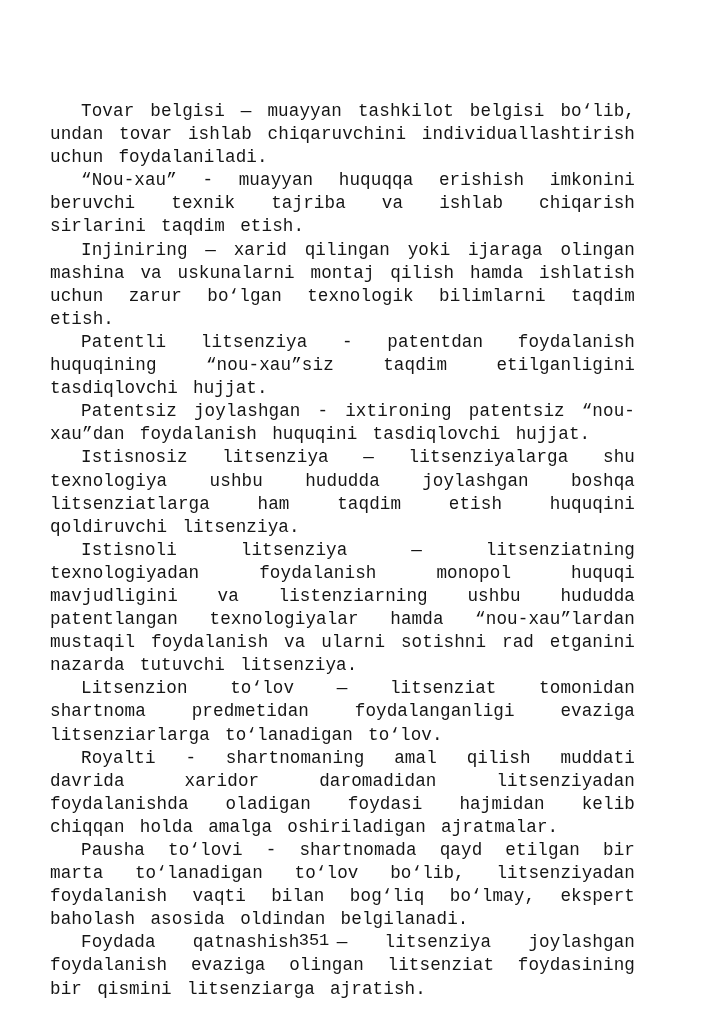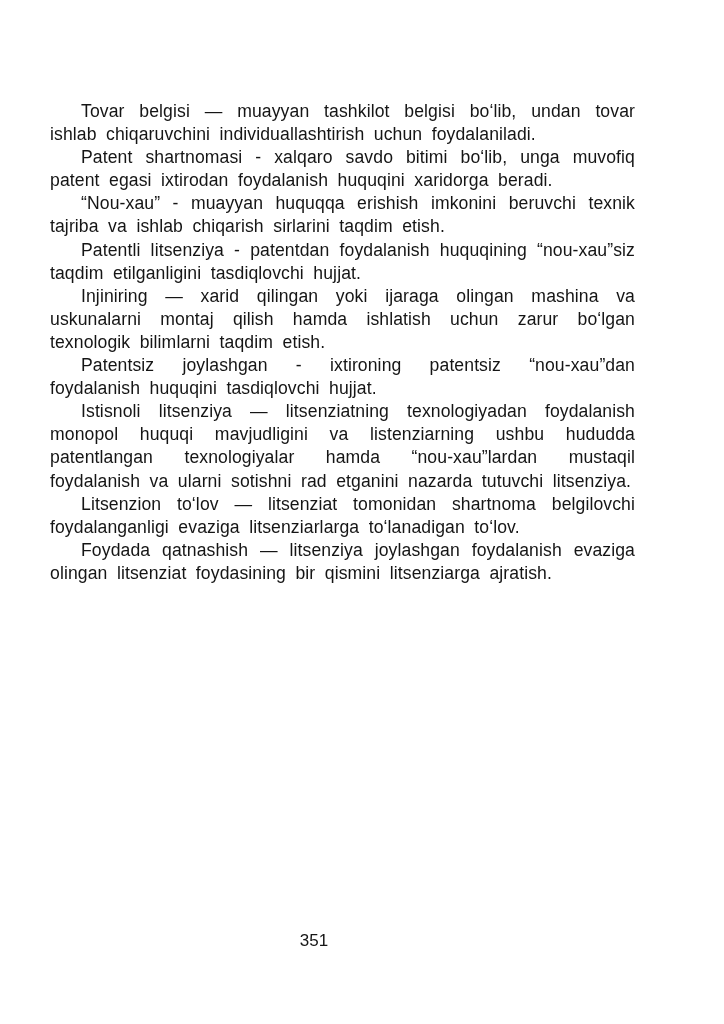--- a/index.html
+++ b/index.html
@@ -6,21 +6,21 @@
     margin: 0;
     padding: 0;
     background: #ffffff;
   }
   .page {
     position: relative;
     width: 724px;
     height: 1024px;
     background: #ffffff;
     overflow: hidden;
-    font-family: Liberation Sans, sans-serif;
+    font-family: Liberation Mono, monospace;
     color: #151515;
   }
   .text-block {
     position: absolute;
     left: 50px;
     top: 100px;
     width: 585px;
     text-align: justify;
     font-size: 17.6px;
     line-height: 23.1px;
@@ -41,23 +41,25 @@
     font-size: 17px;
     line-height: 22px;
   }
 </style>
 </head>
 <body>
 
 <div class="page">
   <div class="text-block">
     <p>Tovar belgisi — muayyan tashkilot belgisi bo‘lib, undan tovar ishlab chiqaruvchini individuallashtirish uchun foydalaniladi.</p>
-    <p>Patent shartnomasi - xalqaro savdo bitimi bo‘lib, unga muvofiq patent egasi ixtirodan foydalanish huquqini xaridorga beradi.</p>
     <p>“Nou-xau” - muayyan huquqqa erishish imkonini beruvchi texnik tajriba va ishlab chiqarish sirlarini taqdim etish.</p>
+    <p>Injiniring — xarid qilingan yoki ijaraga olingan mashina va uskunalarni montaj qilish hamda ishlatish uchun zarur bo‘lgan texnologik bilimlarni taqdim etish.</p>
     <p>Patentli litsenziya - patentdan foydalanish huquqining “nou-xau”siz taqdim etilganligini tasdiqlovchi hujjat.</p>
-    <p>Injiniring — xarid qilingan yoki ijaraga olingan mashina va uskunalarni montaj qilish hamda ishlatish uchun zarur bo‘lgan texnologik bilimlarni taqdim etish.</p>
     <p>Patentsiz joylashgan - ixtironing patentsiz “nou-xau”dan foydalanish huquqini tasdiqlovchi hujjat.</p>
+    <p>Istisnosiz litsenziya — litsenziyalarga shu texnologiya ushbu hududda joylashgan boshqa litsenziatlarga ham taqdim etish huquqini qoldiruvchi litsenziya.</p>
     <p>Istisnoli litsenziya — litsenziatning texnologiyadan foydalanish monopol huquqi mavjudligini va listenziarning ushbu hududda patentlangan texnologiyalar hamda “nou-xau”lardan mustaqil foydalanish va ularni sotishni rad etganini nazarda tutuvchi litsenziya.</p>
-    <p>Litsenzion to‘lov — litsenziat tomonidan shartnoma belgilovchi foydalanganligi evaziga litsenziarlarga to‘lanadigan to‘lov.</p>
+    <p>Litsenzion to‘lov — litsenziat tomonidan shartnoma predmetidan foydalanganligi evaziga litsenziarlarga to‘lanadigan to‘lov.</p>
+    <p>Royalti - shartnomaning amal qilish muddati davrida xaridor daromadidan litsenziyadan foydalanishda oladigan foydasi hajmidan kelib chiqqan holda amalga oshiriladigan ajratmalar.</p>
+    <p>Pausha to‘lovi - shartnomada qayd etilgan bir marta to‘lanadigan to‘lov bo‘lib, litsenziyadan foydalanish vaqti bilan bog‘liq bo‘lmay, ekspert baholash asosida oldindan belgilanadi.</p>
     <p>Foydada qatnashish — litsenziya joylashgan foydalanish evaziga olingan litsenziat foydasining bir qismini litsenziarga ajratish.</p>
   </div>
   <div class="page-number">351</div>
 </div>
 
 </body></html>

